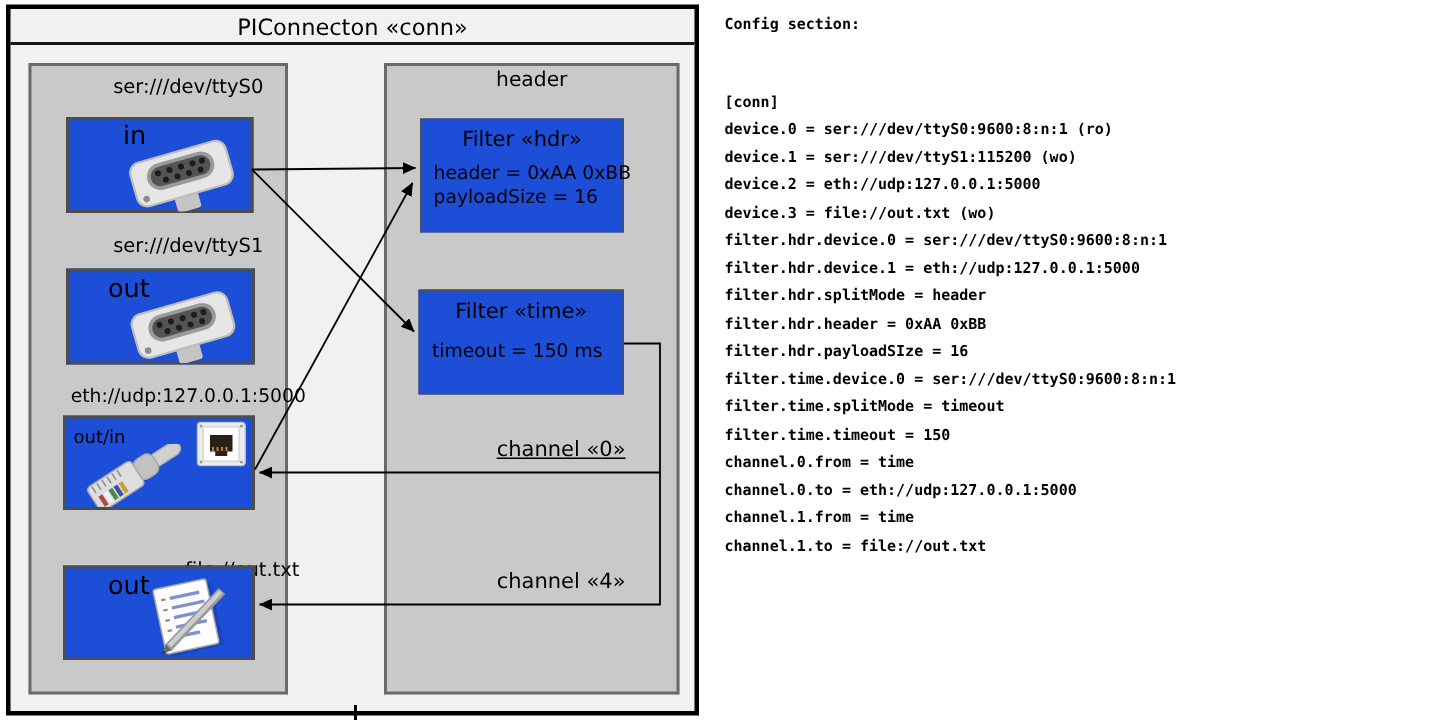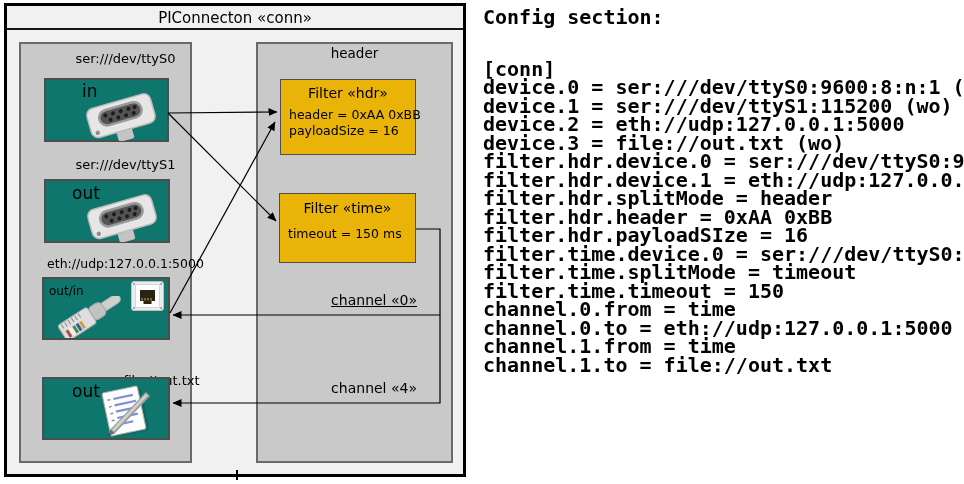--- a/index.html
+++ b/index.html
@@ -12,47 +12,47 @@
   .frame-title{left:7px;top:9px;width:456px;text-align:center;font-size:15px;}
   .frame-sep{left:7px;top:28px;width:456px;height:2px;background:#161616;}
   
   .panel{box-sizing:border-box;background:#c9c9c9;border:2px solid #6a6a6a;}
   .devices-panel{left:19px;top:42px;width:173px;height:421px;}
   .filters-panel{left:256px;top:42px;width:197px;height:421px;}
   .filters-title{left:256px;top:45px;width:197px;text-align:center;font-size:13.5px;}
   
   .dev-label{left:19px;width:173px;text-align:center;font-size:13px;white-space:nowrap;margin-left:20px;}
   .dl0{top:51px;} .dl1{top:157px;} .dl2{top:256px;font-size:12.5px;} .dl3{top:373px;padding-left:36px;}
-  .white-box{box-sizing:border-box;background:#0f766e;border:2px solid #4d4d4d;}
+  .white-box{box-sizing:border-box;background:#1d4ed8;border:2px solid #4d4d4d;}
   .db0{left:44px;top:78px;width:125px;height:64px;}
   .db1{left:44px;top:179px;width:126px;height:64px;}
   .db2{left:42px;top:277px;width:128px;height:63px;}
   .db3{left:42px;top:377px;width:128px;height:63px;}
   .port{position:absolute;font-size:17px;line-height:20px;white-space:nowrap;}
   .p0{left:36px;top:1px;} .p1{left:26px;top:2px;} .p2{left:5px;top:2px;font-size:12px;} .p3{left:28px;top:2px;}
   .icon-serial{position:absolute;right:1px;bottom:-1px;}
   .icon-jack{position:absolute;right:4px;top:2px;}
   .icon-plug{position:absolute;left:8px;bottom:0;}
   .icon-note{position:absolute;right:12px;bottom:1px;}
   
-  .filter-box{box-sizing:border-box;background:#eab308;border:1.5px solid #4d4d4d;}
+  .filter-box{box-sizing:border-box;background:#1d4ed8;border:1.5px solid #4d4d4d;}
   .fb0{left:280px;top:79px;width:136px;height:76px;}
   .fb1{left:279px;top:193px;width:137px;height:70px;}
   .filter-title{position:absolute;left:0;right:0;text-align:center;font-size:14px;}
   .ft0{top:5px;} .ft1{top:6px;}
   .filter-props{position:absolute;left:8px;font-size:12.5px;line-height:16px;white-space:nowrap;}
   .fp0{top:27px;} .fp1{top:32px;}
   
   .chan-label{width:107px;text-align:right;font-size:14px;white-space:nowrap;}
   .ch0{left:310px;top:292px;text-decoration:underline;} .ch1{left:310px;top:380px;}
   .wire-layer{left:0;top:0;pointer-events:none;}
   .frame-tick{left:236px;top:470px;width:2px;height:10px;background:#000;}
   
   .config{left:483px;top:8px;width:480px;font-family:"DejaVu Sans Mono",monospace;
-          font-weight:bold;font-size:20px;line-height:18.5px;}
+          font-weight:bold;font-size:10px;line-height:18.5px;}
   .config pre{margin:33px 0 0 0;font:inherit;white-space:pre;}
 </style>
 </head>
 <body>
 
 <div class="stage">
 
   <div class="abs frame"></div>
   <div class="abs frame-title">PIConnecton «conn»</div>
   <div class="abs frame-sep"></div>

